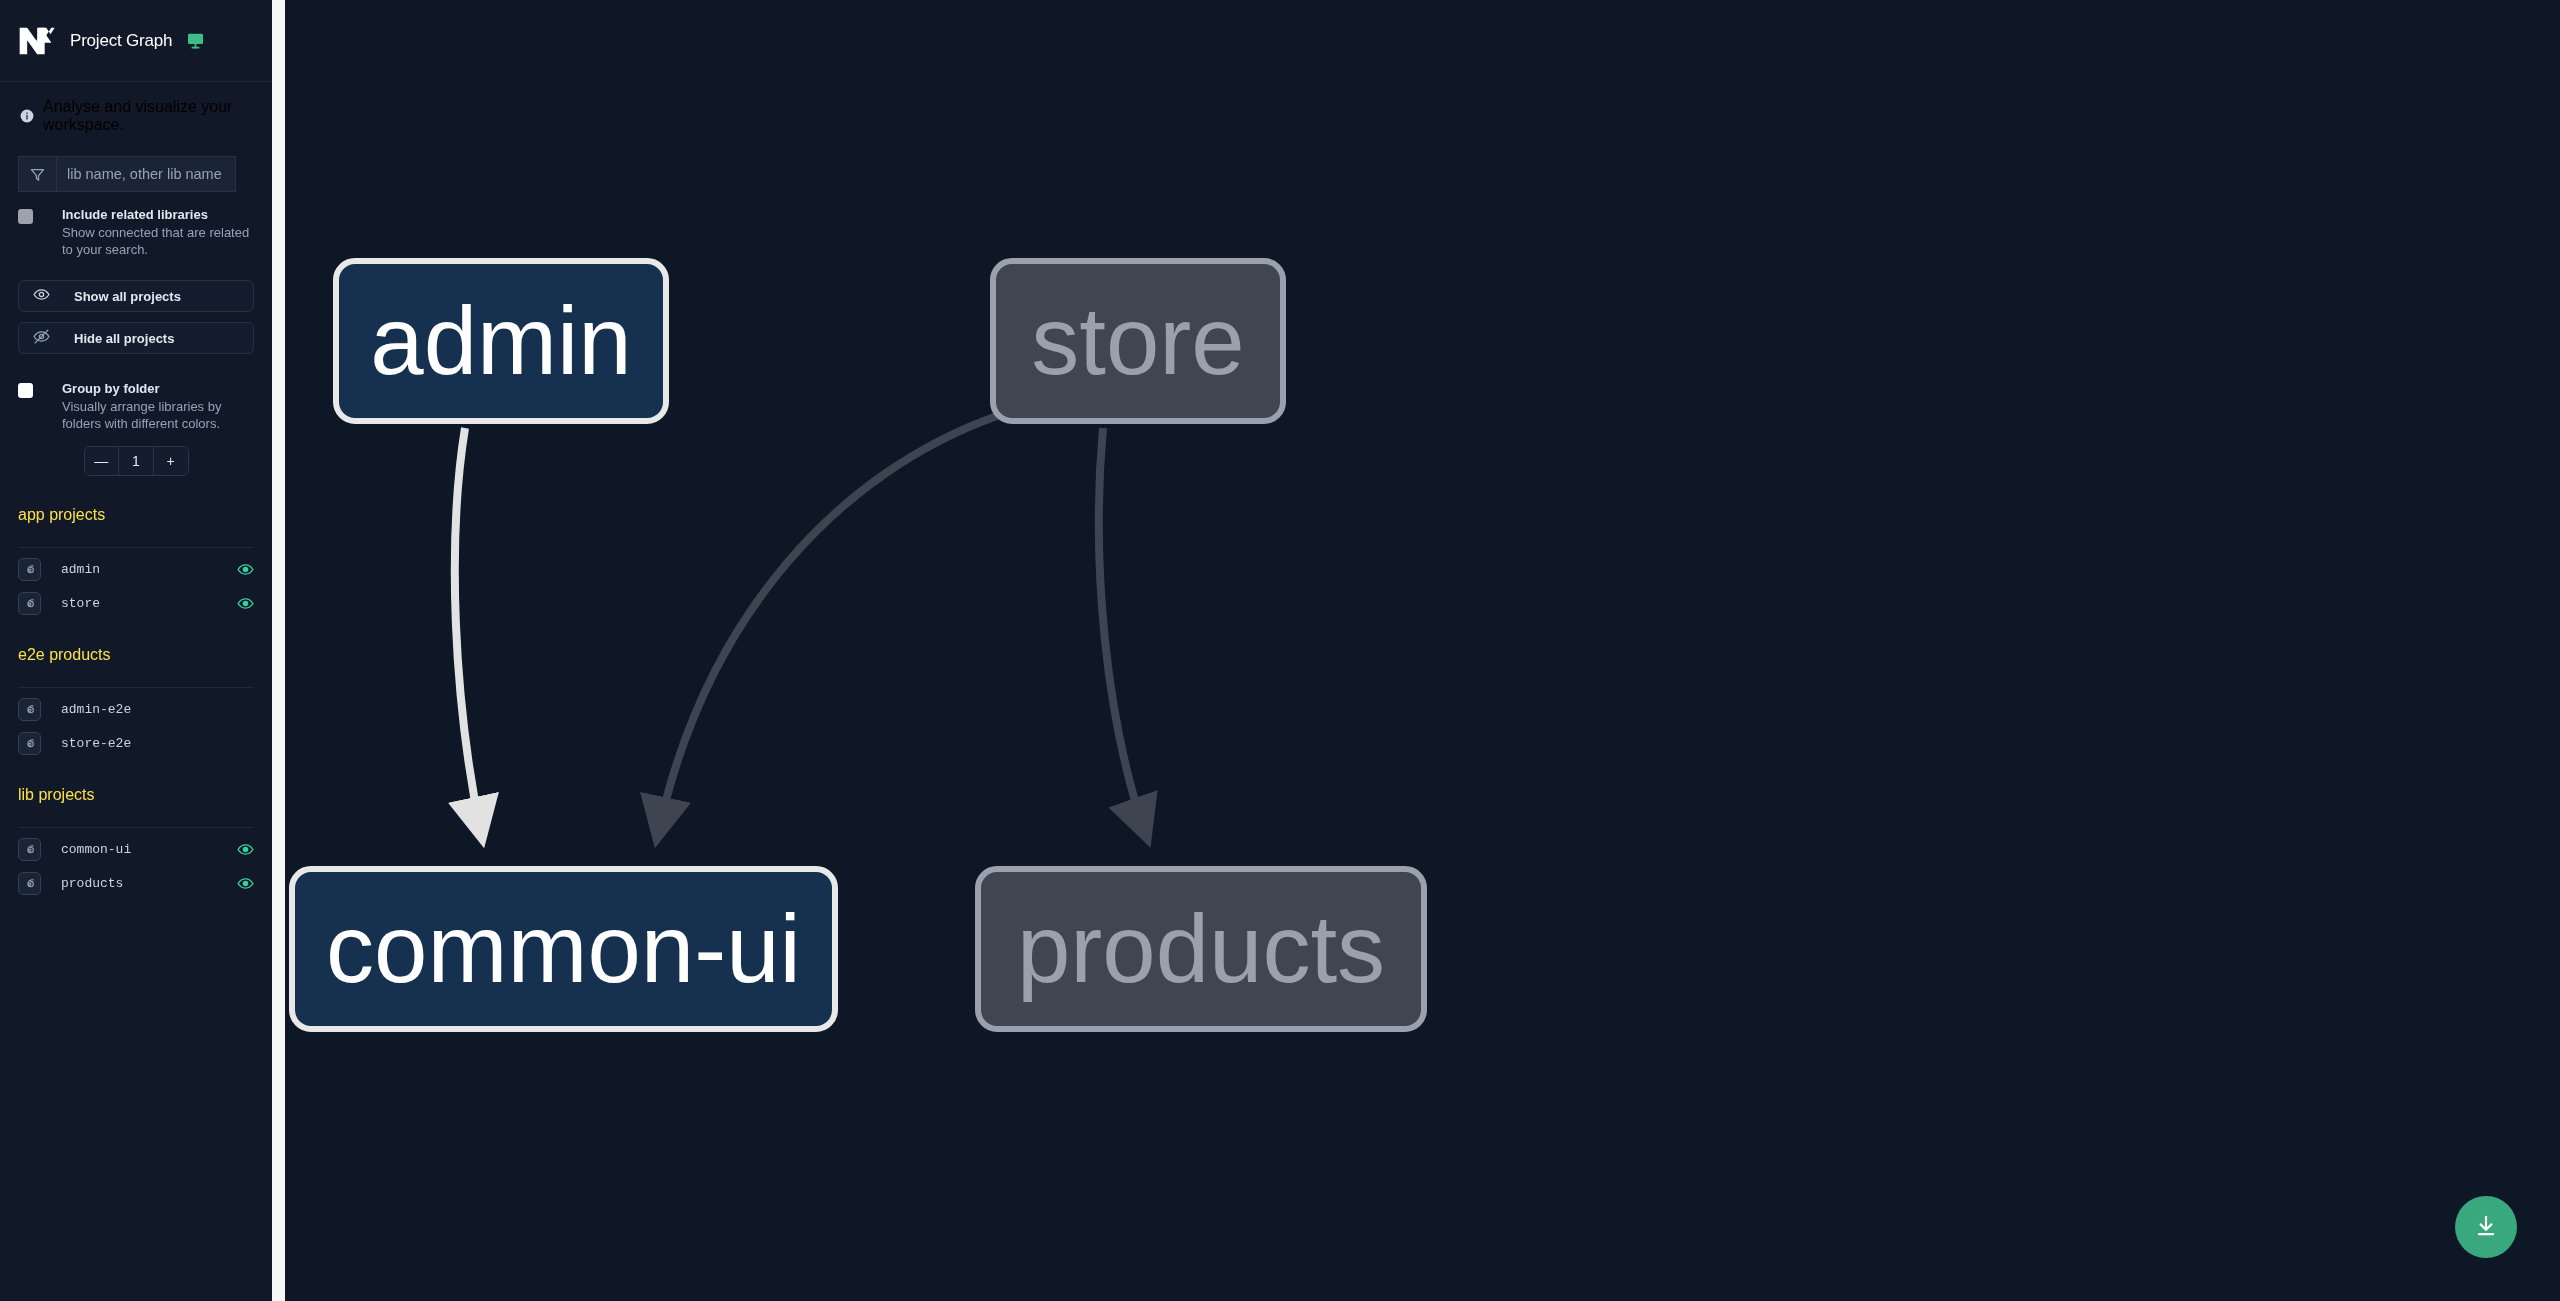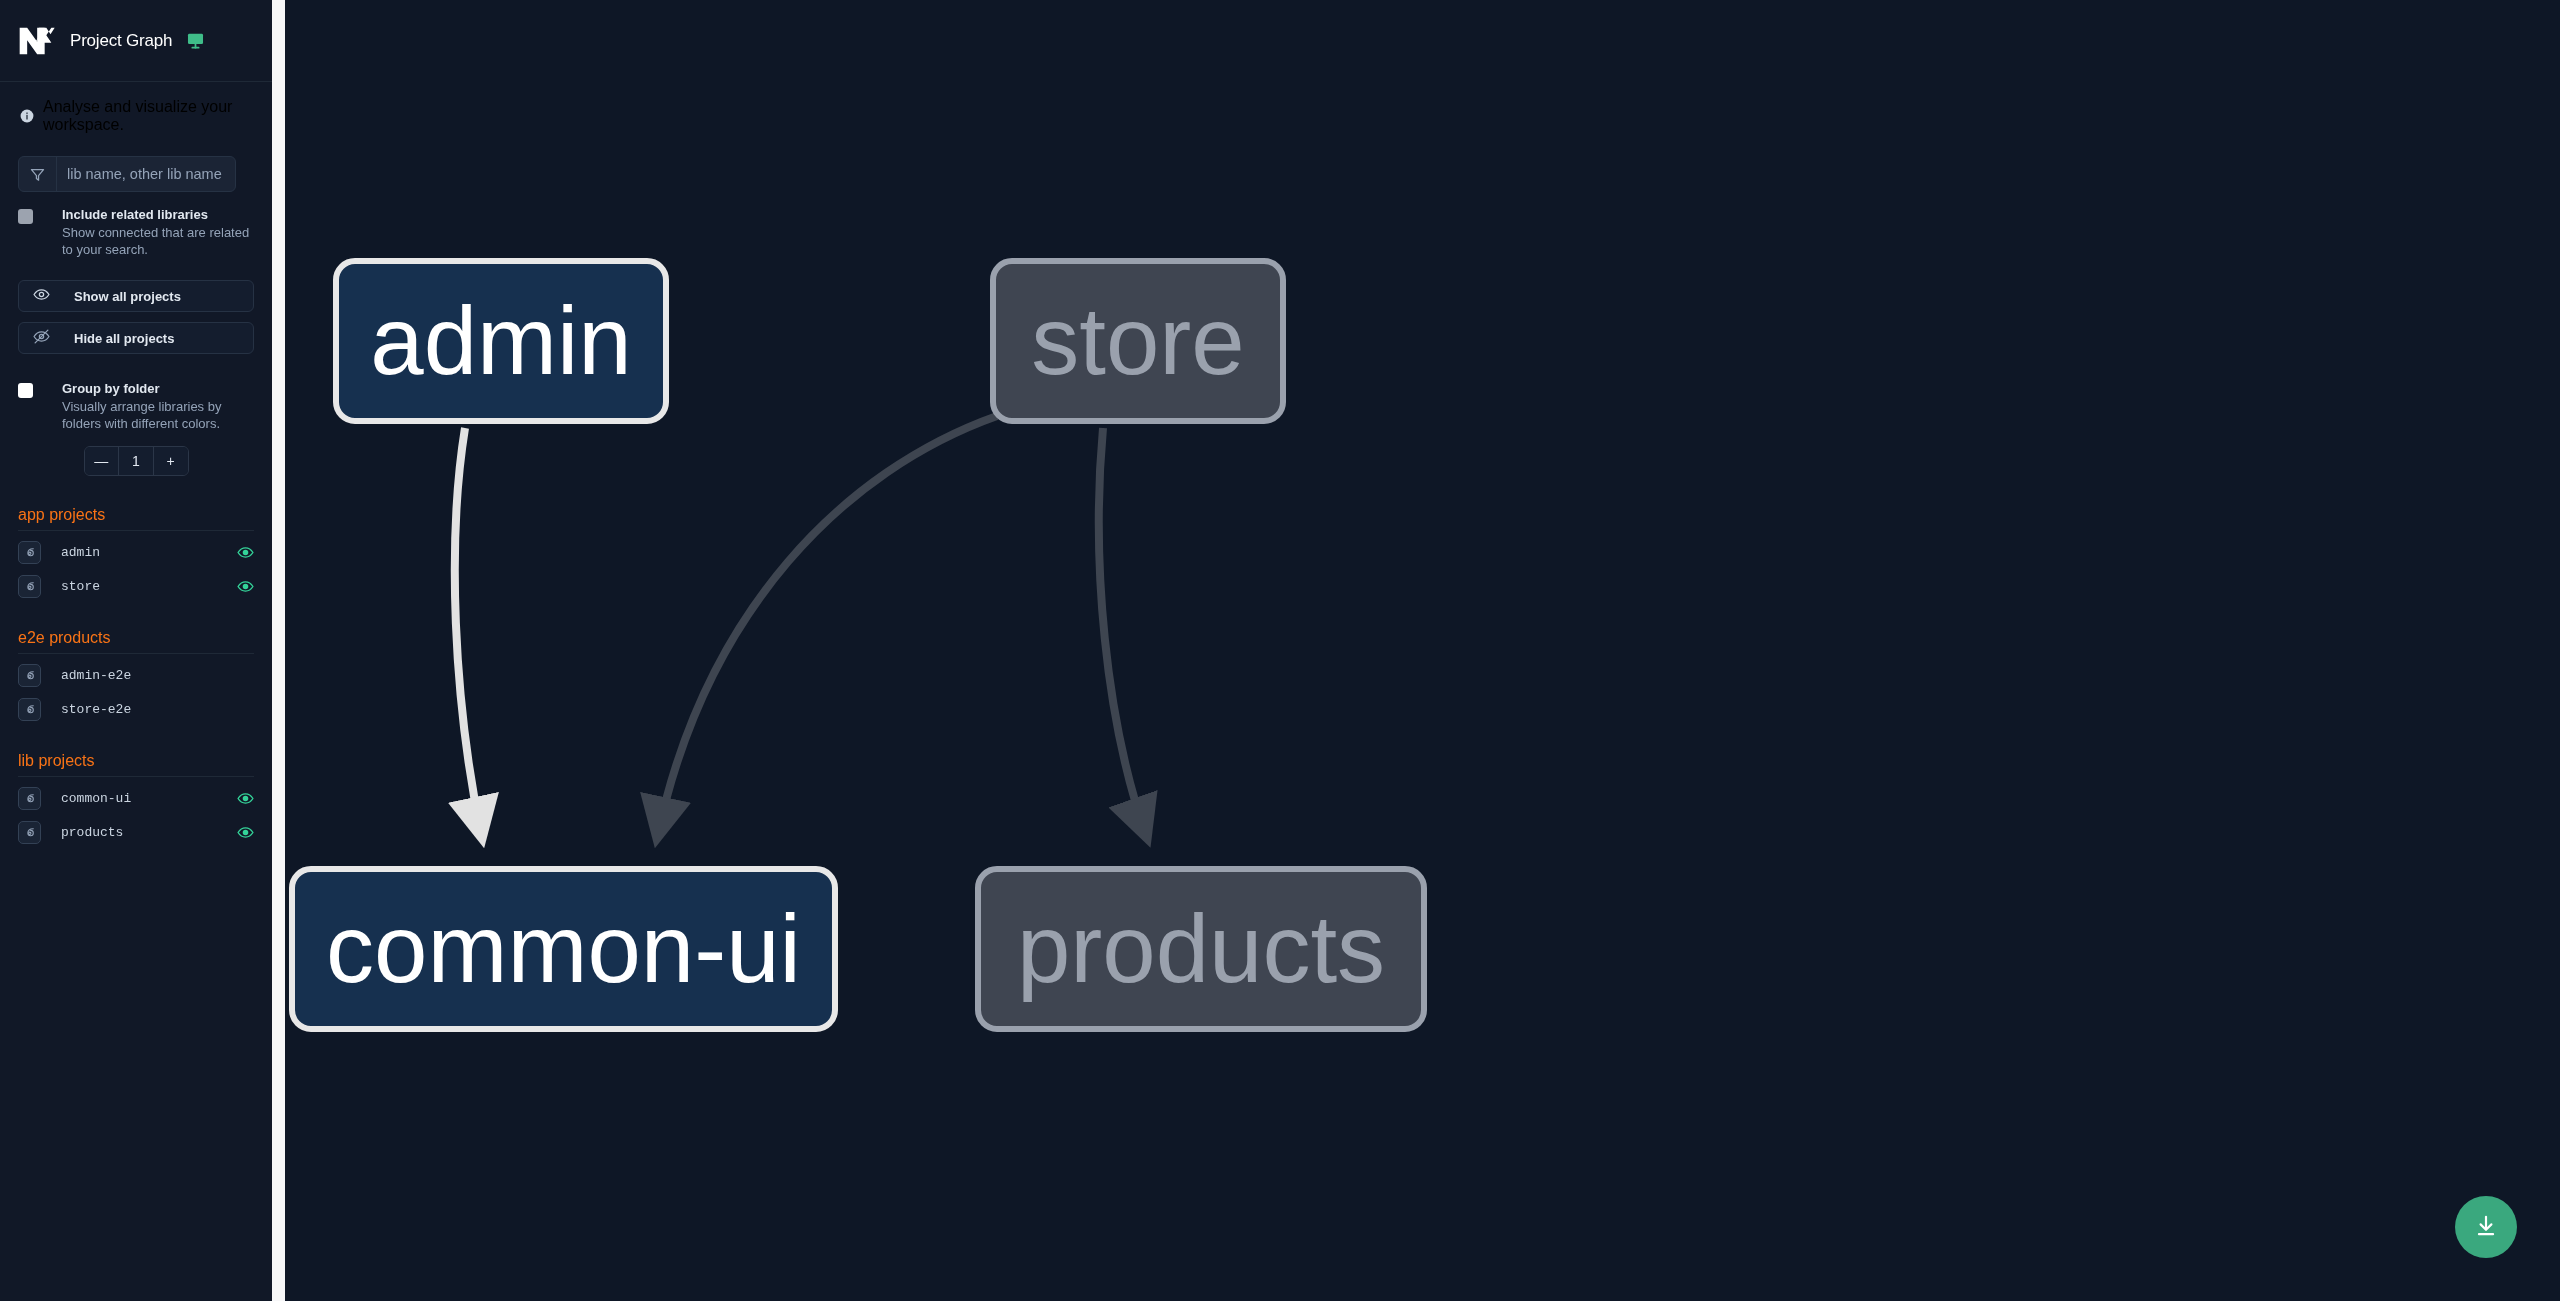--- a/index.html
+++ b/index.html
@@ -44,21 +44,21 @@
     padding: 16px 18px 10px 20px;
   }
   .tagline-row .info-icon { width: 14px; height: 14px; flex: 0 0 14px; }
 
   .search-wrap {
     margin: 12px 36px 0 18px;
     height: 36px;
     background: #1b2troubles;
     background: #1b2435;
     border: 1px solid #263244;
-    border-radius: 6px;
+    border-radius: 0;
     display: flex;
     align-items: center;
     overflow: hidden;
   }
   .search-icon-box {
     width: 38px; height: 100%;
     display:flex; align-items:center; justify-content:center;
     border-right: 1px solid #263244;
     flex: 0 0 38px;
   }
@@ -124,23 +124,23 @@
     color: #e2e8f0;
     font-size: 14px;
     background: #141d2e;
     cursor: pointer;
   }
   .stepper > div + div { border-left: 1px solid #2b3648; }
   .stepper .val { cursor: default; }
 
   .group-head {
     margin: 30px 18px 0 18px;
-    color: #f97316;
+    color: #fde047;
     font-size: 16px;
-    padding-bottom: 6px;
+    padding-bottom: 23px;
     border-bottom: 1px solid #1f2937;
   }
   .proj-row {
     display: flex;
     align-items: center;
     margin: 8px 18px 0 18px;
     height: 26px;
     cursor: pointer;
   }
   .proj-icon {

